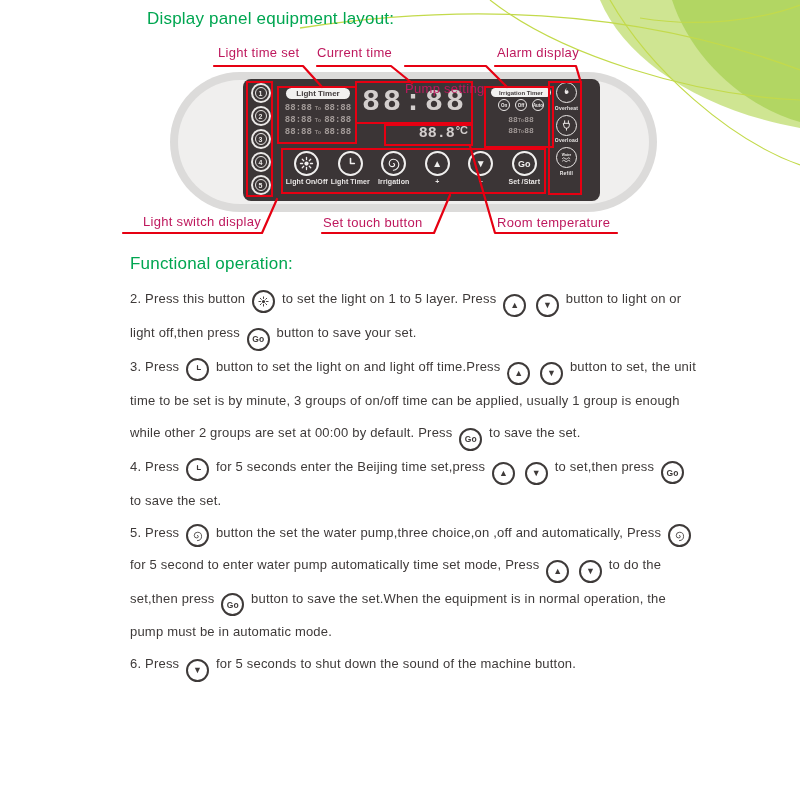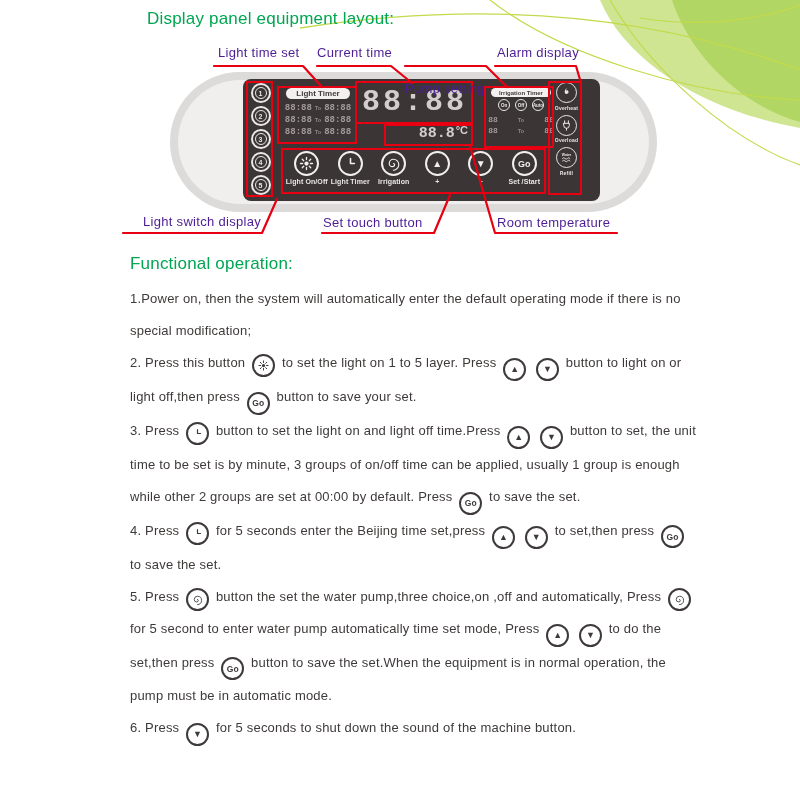--- a/index.html
+++ b/index.html
@@ -3,21 +3,21 @@
 <meta charset="utf-8">
 <style>
   html,body{margin:0;padding:0;}
   body{
     width:800px;height:800px;position:relative;overflow:hidden;
     background:#ffffff;color:#3e3a39;
     font-family:"Liberation Sans",sans-serif;
   }
   .abs{position:absolute;}
   .green-heading{color:#00a651;font-size:17px;letter-spacing:.2px;white-space:nowrap;}
-  .callout-label{font-size:13px;color:#4c1d95;letter-spacing:.3px;white-space:nowrap;z-index:6;text-align:center;}
+  .callout-label{font-size:13px;color:#be185d;letter-spacing:.3px;white-space:nowrap;z-index:6;text-align:center;}
 
   
   .device-oval{left:170px;top:72px;width:487px;height:140px;border-radius:70px;
     background:#dcdbda;z-index:1;}
   .device-oval-inner{left:8px;top:8px;width:471px;height:124px;border-radius:62px;background:#f0efee;}
   .device-panel{left:243px;top:79px;width:357px;height:122px;border-radius:8px;background:#3b3536;z-index:2;}
 
   
   .rbox{border:2px solid #e60012;box-sizing:border-box;z-index:5;pointer-events:none;}
   #leader-lines{left:0;top:0;z-index:6;pointer-events:none;}
@@ -44,21 +44,21 @@
     color:#d3cecd;padding-right:4px;box-sizing:border-box;}
   .temp-display .seg{font-size:15px;}
   .temp-unit{font-size:11px;margin-left:1px;font-weight:bold;position:relative;top:-3px;}
 
   
   .irrigation-timer{left:244px;top:9px;width:68px;}
   .it-pill{width:60px;height:9px;font-size:6px;margin:0 auto 2px;}
   .mode-row{display:flex;justify-content:center;gap:5px;margin:2px 0 3px;}
   .mode-circle{width:12px;height:12px;border:1px solid #ebe8e7;border-radius:50%;display:flex;align-items:center;justify-content:center;
     font-size:4.5px;font-weight:bold;color:#ebe8e7;box-sizing:border-box;}
-  .it-row{display:flex;align-items:center;justify-content:center;gap:20px;height:11px;color:#a29a98;}
+  .it-row{display:flex;align-items:center;justify-content:center;gap:0;height:11px;color:#a29a98;}
   .it-row .seg{font-size:8px;}
 
   
   .alarm-col{left:308px;top:3px;width:31px;display:flex;flex-direction:column;align-items:center;gap:4px;}
   .alarm-cell{display:flex;flex-direction:column;align-items:center;}
   .alarm-circle{width:21px;height:21px;border:1.5px solid #ebe8e7;border-radius:50%;color:#ebe8e7;
     display:flex;align-items:center;justify-content:center;box-sizing:border-box;}
   .alarm-circle svg{width:15px;height:15px;}
   .alarm-label{font-size:5px;font-weight:bold;color:#e9e6e5;margin-top:1.5px;letter-spacing:.2px;}
 
@@ -268,21 +268,20 @@
     <path d="M405,66 H486 L507,87"></path>
     <path d="M495,66 H576 L581,83"></path>
     <path d="M277,199 L262,233 H123"></path>
     <path d="M450,195 L434,233 H322"></path>
     <path d="M470,146 L495,233 H617"></path>
   </g>
 </svg>
 
 <div class="abs green-heading" style="left:130px;top:254px;">Functional operation:</div>
 <div id="operations-list" class="abs">
-    <p>1.Power on, then the system will automatically enter the default operating mode if there is no special modification;</p>
     <p>2. Press this button <span class="inline-icon">
         <svg viewBox="0 0 24 24" fill="none" stroke="currentColor" stroke-width="1.8" stroke-linecap="round">
           <circle cx="12" cy="12" r="3" fill="currentColor" stroke="none"></circle>
           <line x1="12" y1="3.5" x2="12" y2="6.5"></line>
           <line x1="12" y1="17.5" x2="12" y2="20.5"></line>
           <line x1="3.5" y1="12" x2="6.5" y2="12"></line>
           <line x1="17.5" y1="12" x2="20.5" y2="12"></line>
           <line x1="6" y1="6" x2="8.1" y2="8.1"></line>
           <line x1="15.9" y1="15.9" x2="18" y2="18"></line>
           <line x1="18" y1="6" x2="15.9" y2="8.1"></line>

